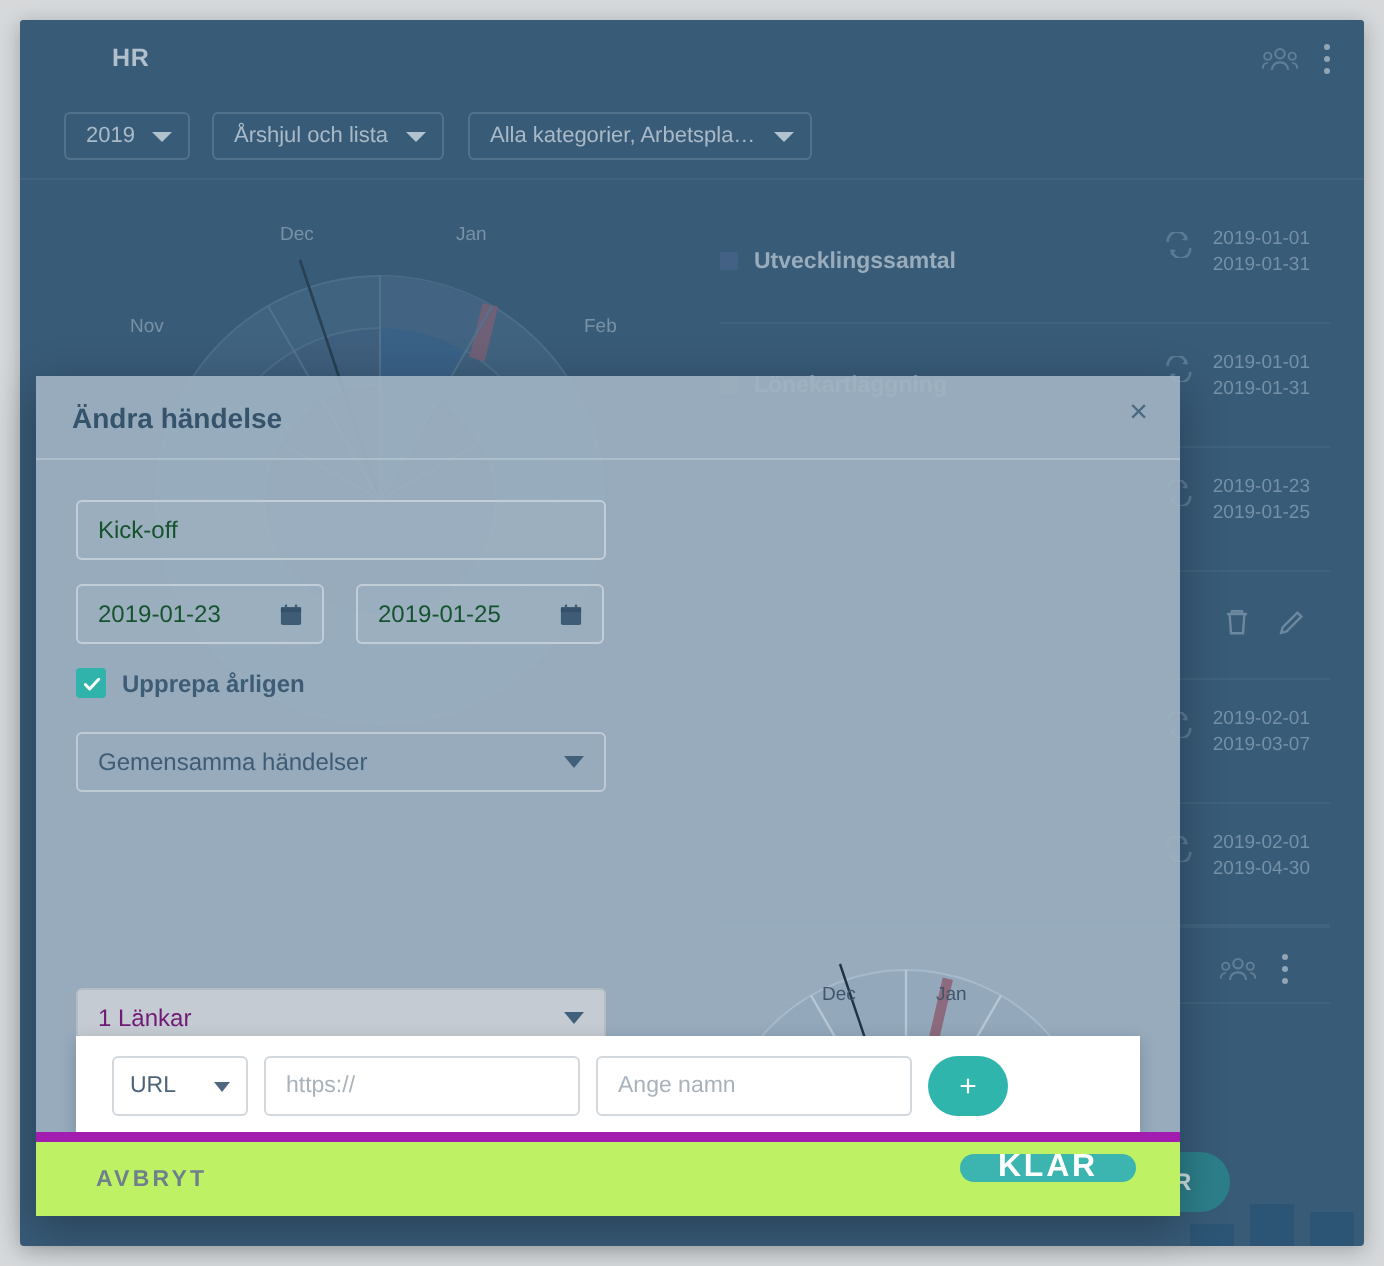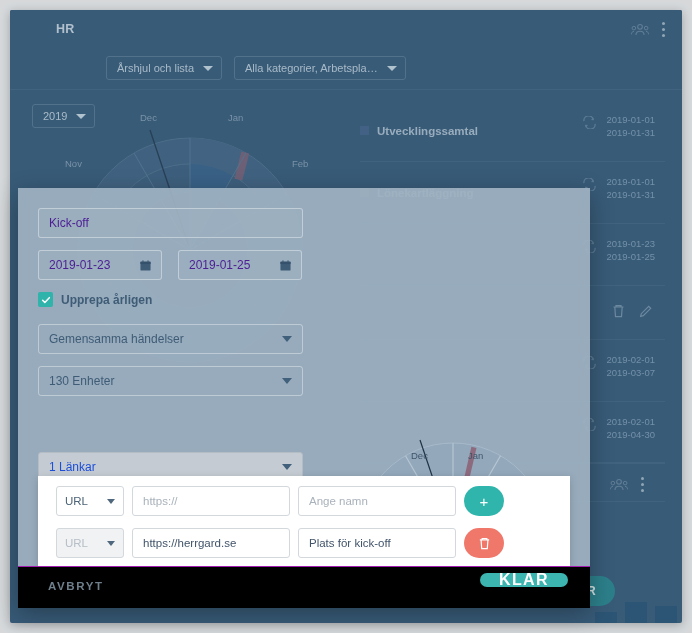--- a/index.html
+++ b/index.html
@@ -38,21 +38,21 @@
     border-bottom: 1px solid #476a87;
   }
   .chip {
     position: absolute; top: 8px; height: 24px;
     border: 1px solid #5a7b96; border-radius: 3px;
     display: flex; align-items: center; gap: 9px;
     padding: 0 8px 0 10px;
     font-size: 11px; color: #b9cbd8;
   }
   .chip .cv { width: 0; height: 0; border-left: 5px solid transparent; border-right: 5px solid transparent; border-top: 5px solid #c3d4e0; }
-  #chip-year { left: 22px; margin-top: 48px; }
+  #chip-year { left: 22px; }
   #chip-view { left: 96px; }
   #chip-cat  { left: 224px; }
 
   
   .bg-wheel { position: absolute; left: 30px; top: 90px; width: 300px; height: 300px; opacity: .75; }
   .bg-wheel .mlab { position: absolute; font-size: 9.5px; color: #9db3c4; }
 
   
   .bg-list { position: absolute; left: 350px; top: 90px; width: 305px; }
   .bg-row {
@@ -108,21 +108,21 @@
     font-size: 16px; color: #4c6982; line-height: 1;
   }
   .modal-body { position: relative; height: 336px; }
 
   .fld {
     position: absolute; height: 30px;
     border: 1px solid rgba(255,255,255,.38); border-radius: 3px;
     background: rgba(255,255,255,.04);
     display: flex; align-items: center;
     padding: 0 10px;
-    font-size: 12px; color: #4c1d95;
+    font-size: 12px; color: #14532d;
   }
   #f-title { left: 20px; top: 20px; width: 265px; }
   #f-start { left: 20px; top: 62px; width: 124px; justify-content: space-between; }
   #f-end   { left: 160px; top: 62px; width: 124px; justify-content: space-between; }
   .cal-icon { width: 11px; height: 11px; }
 
   .chk-row { position: absolute; left: 20px; top: 104px; display: flex; align-items: center; gap: 8px; font-weight: bold; }
   .chk-box {
     width: 15px; height: 15px; border-radius: 2px; background: #2fb3aa;
     display: flex; align-items: center; justify-content: center;
@@ -138,21 +138,21 @@
   }
   #s-group { top: 136px; }
   #s-units { top: 178px; }
   .sel .cv { width: 0; height: 0; border-left: 5px solid transparent; border-right: 5px solid transparent; border-top: 6px solid #41607b; }
 
   
   #s-links {
     position: absolute; left: 20px; top: 264px; width: 265px; height: 30px;
     background: #c4cbd2; border: 1px solid #b4bcc4; border-radius: 3px 3px 0 0;
     display: flex; align-items: center; justify-content: space-between;
-    padding: 0 10px; font-size: 12px; color: #1d4ed8;
+    padding: 0 10px; font-size: 12px; color: #701a75;
   }
   #s-links .cv { width: 0; height: 0; border-left: 5px solid transparent; border-right: 5px solid transparent; border-top: 6px solid #41607b; }
 
   .links-panel {
     position: absolute; left: 20px; top: 288px; width: 532px; height: 92px;
     background: #ffffff; box-shadow: 0 2px 8px rgba(0,0,0,.16);
   }
   .link-row { position: absolute; left: 18px; display: flex; align-items: flex-end; gap: 8px; }
   #lr-new { top: 10px; }
   #lr-ex  { top: 52px; }
@@ -179,22 +179,22 @@
   .rbtn.add { background: #2fb5ac; }
   .rbtn.del { background: #f0786b; }
   .rbtn.del svg { width: 13px; height: 13px; }
 
   
   .m-wheel { position: absolute; left: 310px; top: 250px; width: 250px; height: 216px; }
   .m-wheel .mlab2 { position: absolute; font-size: 9.5px; color: #41566b; }
 
   .modal-foot {
     position: absolute; left: 0; bottom: 0; width: 572px; height: 42px;
-    background: #000000;
-    border-top: 1px solid #a21caf;
+    background: #bef264;
+    border-top: 5px solid #a21caf;
   }
   .btn-cancel {
     position: absolute; left: 30px; top: 13px;
     font-size: 11.5px; font-weight: bold; letter-spacing: 1.6px; color: #6f7f8c;
   }
   .btn-ok {
     position: absolute; right: 22px; top: 6px;
     height: 14px; padding: 4px 19px; border-radius: 15px;
     background: #3cb4b0; color: #fff;
     display: flex; align-items: center;
@@ -384,20 +384,24 @@
       <i style="left:60px;width:22px; height:17px;"></i>
     </div>
 
     <div class="btn-settings">INGAR</div>
   </div>
 
   <div class="overlay"></div>
 
   <div class="modal">
 
+    <div class="modal-head">
+      <div class="modal-title">Ändra händelse</div>
+      <div class="modal-close">×</div>
+    </div>
 
     <div class="modal-body">
 
       <div class="fld" id="f-title">
         <span>Kick-off</span>
       </div>
 
       <div class="fld" id="f-start">
         <span>2019-01-23</span>
         <svg class="cal-icon" viewBox="0 0 12 12">
@@ -425,24 +429,20 @@
             </svg>
         </span>
         <span class="chk-lbl">Upprepa årligen</span>
       </div>
 
       <div class="sel" id="s-group">
         <span>Gemensamma händelser</span>
         <span class="cv"></span>
       </div>
 
-      <div class="sel" id="s-units">
-        <span>130 Enheter</span>
-        <span class="cv"></span>
-      </div>
 
       <div class="m-wheel">
         <svg viewBox="0 0 250 216" width="250" height="216">
           <g transform="translate(125,100)">
             <circle r="95" fill="#93a8bb" stroke="#a7bacb" stroke-width="1"></circle>
             <circle r="32" fill="#9db0c2" stroke="#a7bacb" stroke-width="1"></circle>
             <g stroke="#b6c6d4" stroke-width="1.2">
               <line x1="0" y1="-32" x2="0" y2="-95"></line>
               <line x1="16" y1="-27.7" x2="47.5" y2="-82.3"></line>
               <line x1="27.7" y1="-16" x2="82.3" y2="-47.5"></line>

